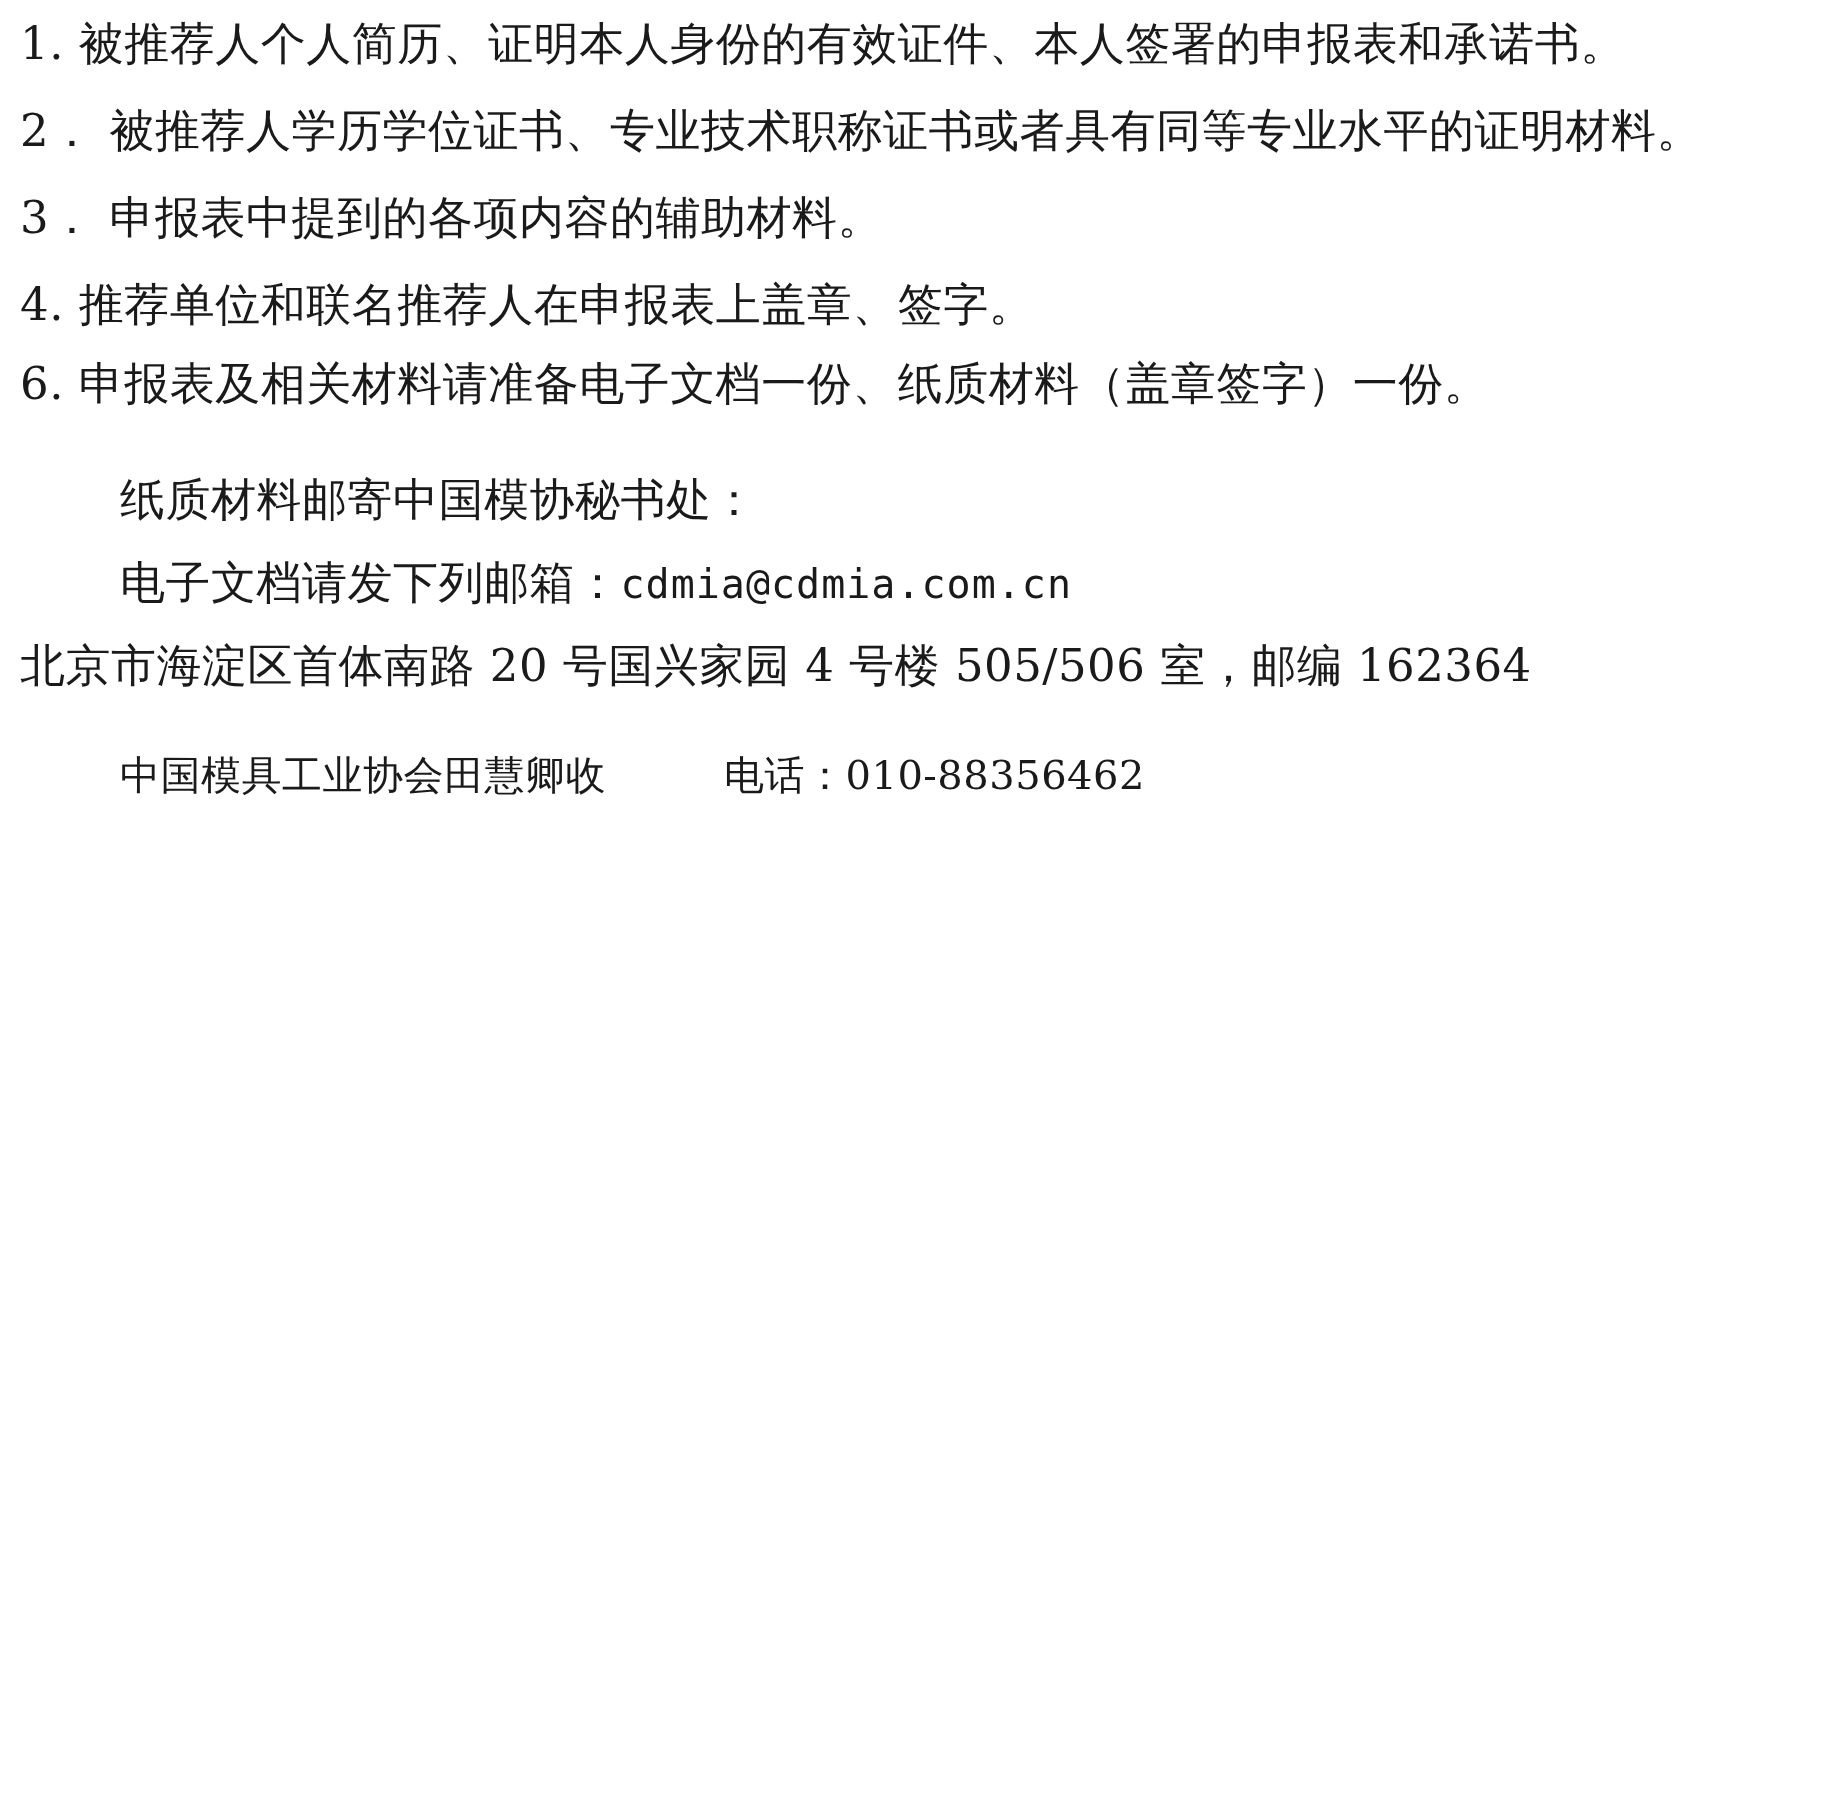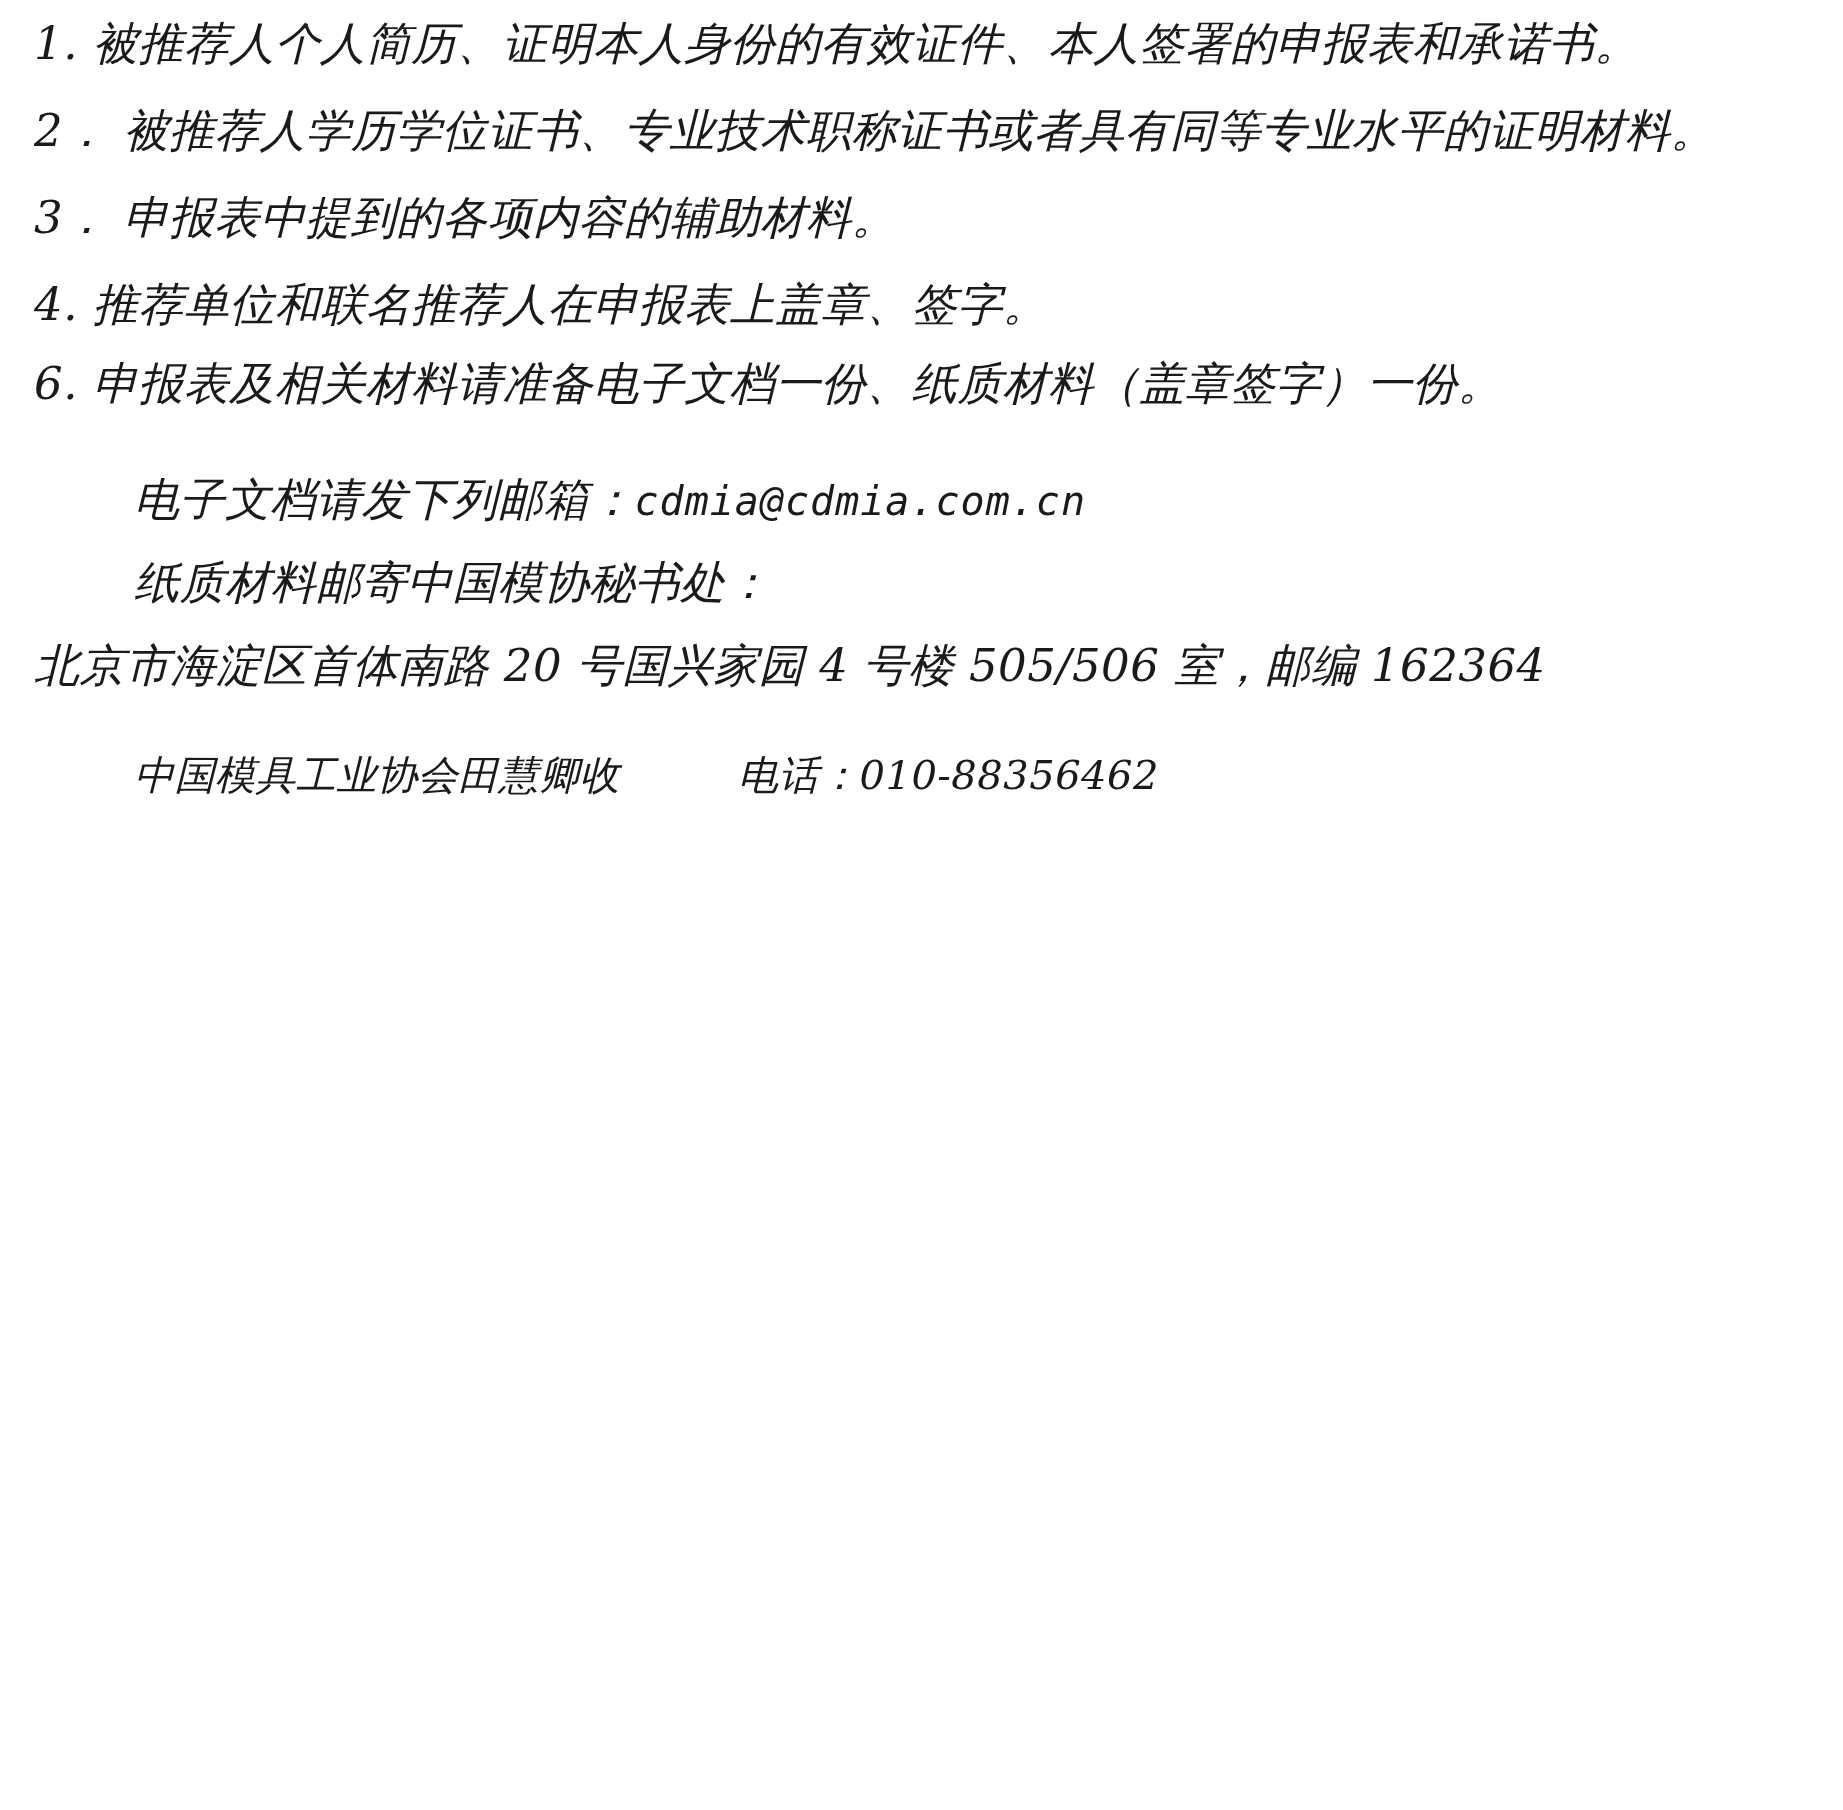--- a/index.html
+++ b/index.html
@@ -11,23 +11,22 @@
     width: 1843px;
     height: 1810px;
     font-family: "DejaVu Serif", "Liberation Serif", serif;
     color: #1a1a1a;
     -webkit-font-smoothing: antialiased;
   }
   .page {
     box-sizing: border-box;
     width: 1843px;
     height: 1616px;
-    padding: 8px 40px 0 34px;
+    padding: 8px 40px 0 20px;
     position: relative;
-    font-style: italic;
   }
   .para {
     font-size: 45px;
     line-height: 1.62;
     letter-spacing: 0.5px;
     margin: 0 0 10px 0;
     text-align: justify;
     text-justify: inter-ideograph;
     white-space: pre-wrap;
   }
@@ -77,23 +76,23 @@
 
   <p class="para numbered-wide">3． 申报表中提到的各项内容的辅助材料。</p>
 
 
   <p class="para tight">4. 推荐单位和联名推荐人在申报表上盖章、签字。</p>
 
   <p class="para">6. 申报表及相关材料请准备电子文档一份、纸质材料（盖章签字）一份。</p>
 
   <div class="block-contact">
 
+    <p class="para indent-2">纸质材料邮寄中国模协秘书处：</p>
+
     <p class="para indent-2"><span>电子文档请发下列邮箱：</span><span class="mono-mail">cdmia@cdmia.com.cn</span></p>
-
-    <p class="para indent-2">纸质材料邮寄中国模协秘书处：</p>
 
     <p class="addr-line">北京市海淀区首体南路 20 号国兴家园 4 号楼 505/506 室，邮编 162364</p>
 
     <p class="last-line"><span>中国模具工业协会田慧卿收</span><span class="gap-inline"></span><span>电话：010-88356462</span></p>
 
   </div>
 
 </div>
 
 </body></html>

